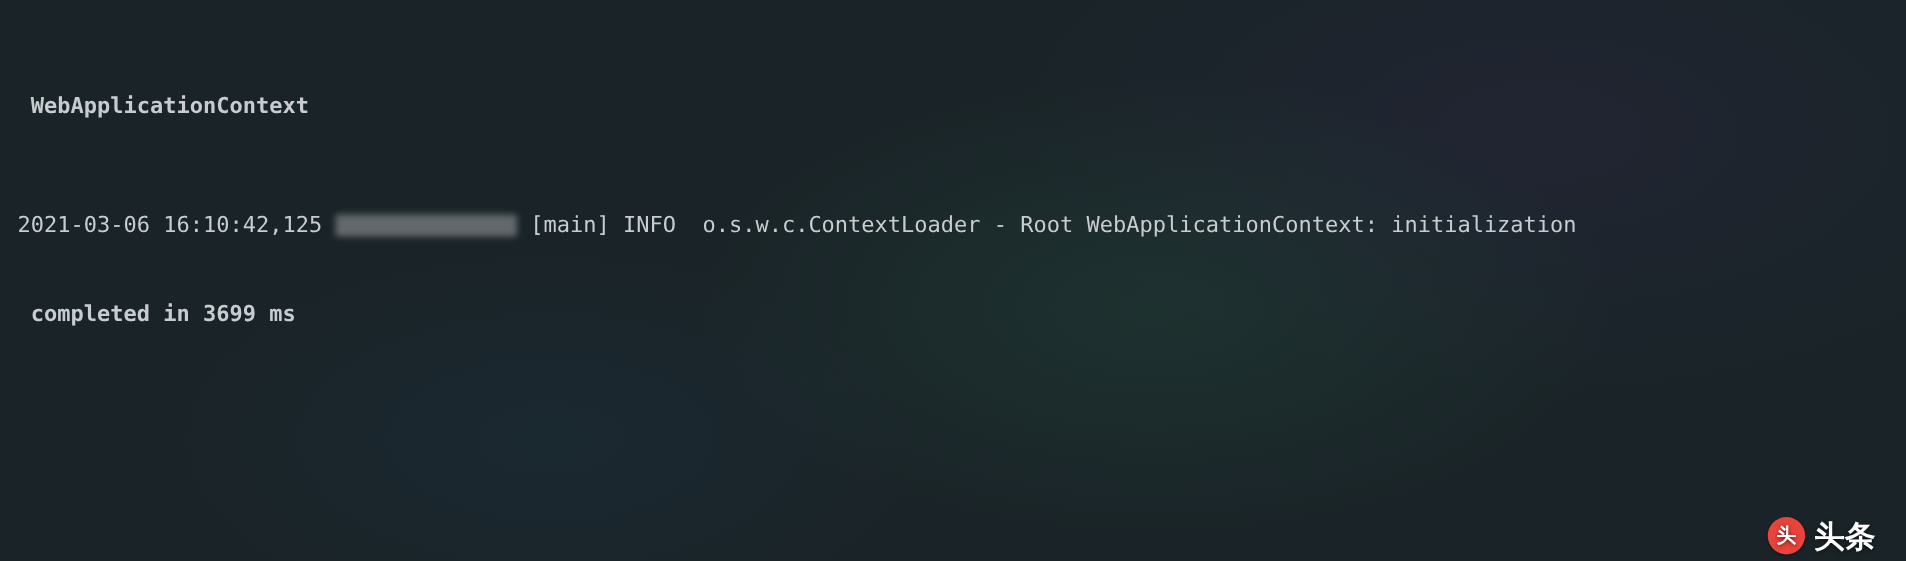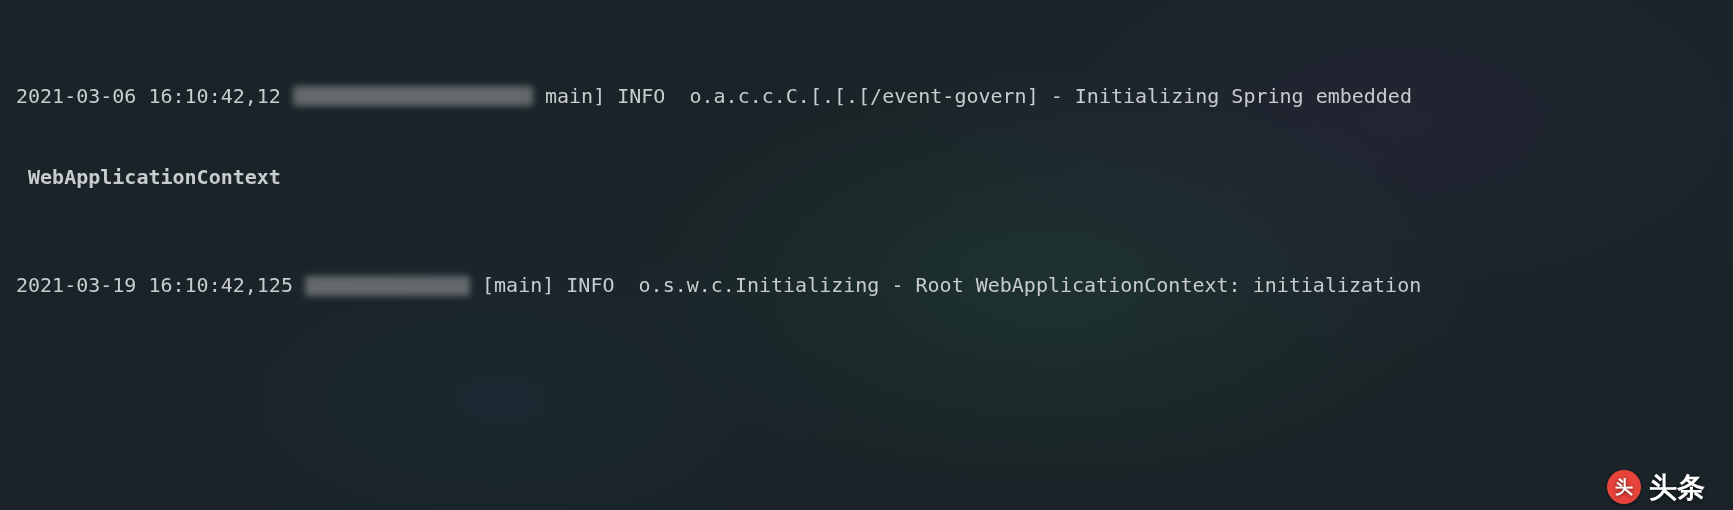--- a/index.html
+++ b/index.html
@@ -78,24 +78,24 @@
     font-size: 18px;
     font-weight: 700;
     box-shadow: 0 1px 3px rgba(0,0,0,0.5);
   }
 </style>
 </head>
 <body>
 
 <div class="console">
 
-  <span class="line"><span>2021-03-06 16:10:42,12</span> <span class="redact r-1"></span> <span>main] INFO  o.a.c.c.C.[.[.[/event-govern] - Initializing Spring embedded</span></span>
   <span class="line cont">WebApplicationContext</span>
 
-  <span class="line"><span>2021-03-19 16:10:42,125 </span><span class="redact r-2"></span><span> [main] INFO  o.s.w.c.Initializing - Root WebApplicationContext: initialization</span></span>
+  <span class="line"><span>2021-03-06 16:10:42,125 </span><span class="redact r-2"></span><span> [main] INFO  o.s.w.c.ContextLoader - Root WebApplicationContext: initialization</span></span>
+  <span class="line cont">completed in 3699 ms</span>
 
   
   
   
 
   
   
 
   
   

